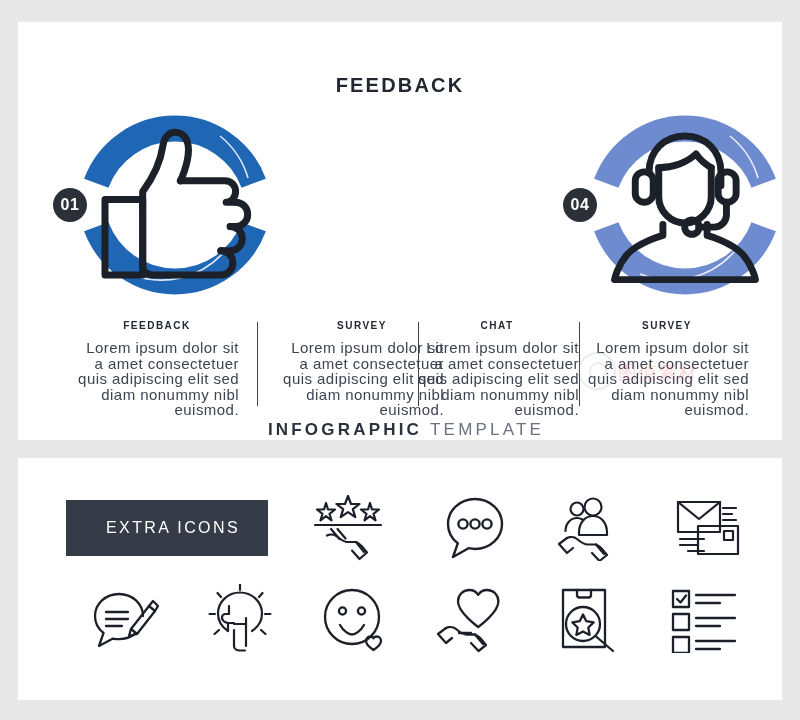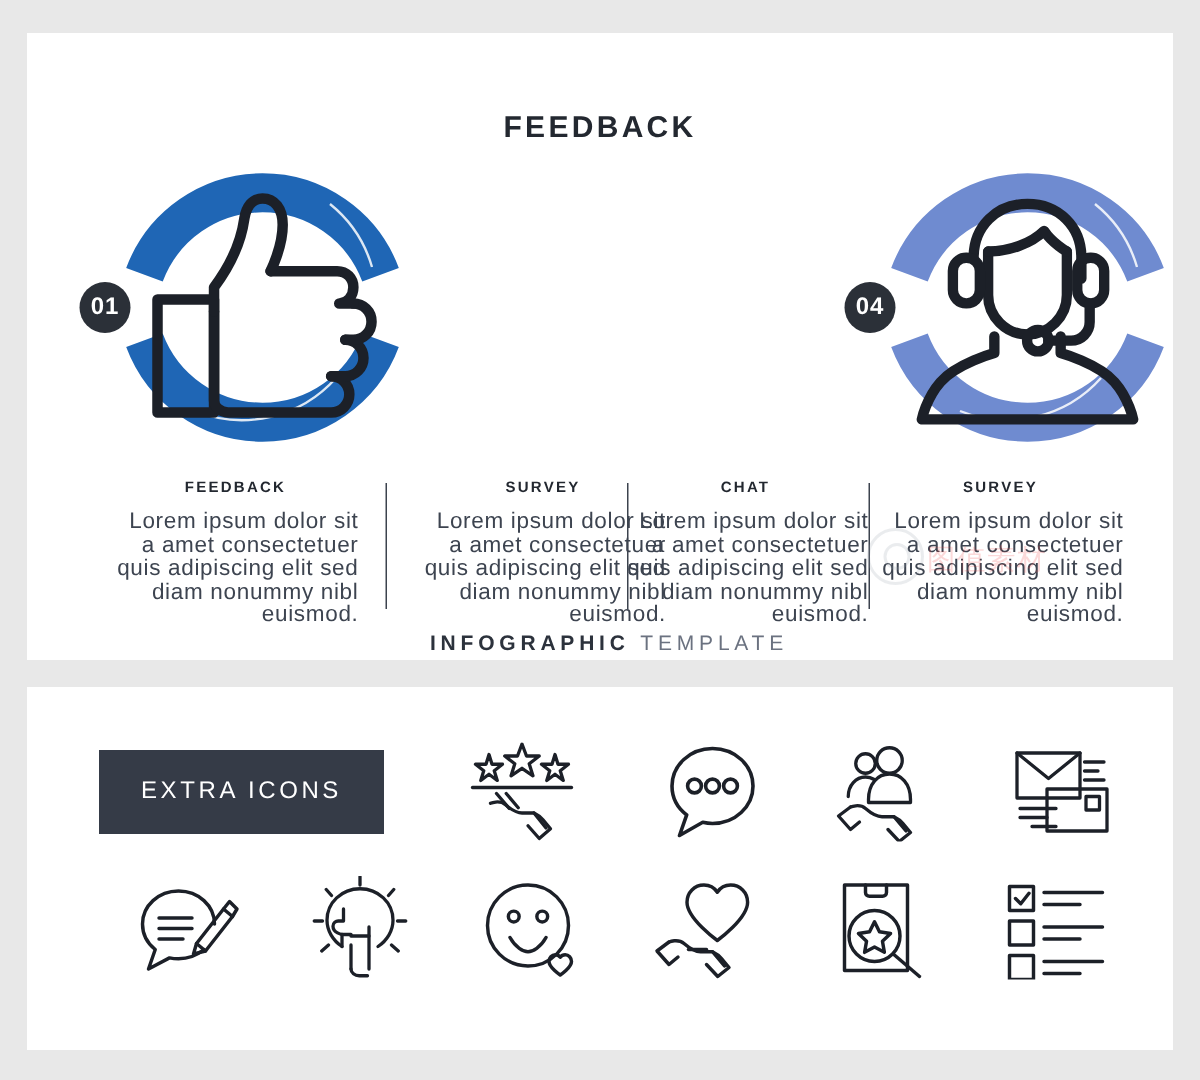--- a/index.html
+++ b/index.html
@@ -48,21 +48,21 @@
   }
   .col .cbody{
     text-align:right;font-size:15px;line-height:15.5px;
     letter-spacing:.45px;color:#3d4450;
   }
   .vdiv{position:absolute;top:2px;width:1px;height:84px;background:#3c434e;}
 
   
   .footer{
     position:absolute;left:0;top:398px;width:776px;text-align:center;
-    font-size:14px;letter-spacing:3.2px;color:#2c323c;
+    font-size:17px;letter-spacing:3.2px;color:#2c323c;
   }
   .footer .b{font-weight:bold;}
   .footer .l{font-weight:normal;color:#6b7280;}
 
   
   .extra-grid{position:absolute;left:0;top:0;width:764px;height:242px;}
   .ebox{
     position:absolute;background:#353b47;
     display:flex;align-items:center;justify-content:center;
   }
@@ -165,21 +165,21 @@
       <span class="b">INFOGRAPHIC</span><span>&nbsp;</span><span class="l">TEMPLATE</span>
     </div>
 
     <div class="wm wm-badge"></div>
     <div class="wm wm-text">图值素材</div>
   </div>
 
   <div class="panel panel-extra">
     <div class="extra-grid">
 
-      <div class="ebox" style="left:48px;top:42px;width:190px;height:56px;">
+      <div class="ebox" style="left:48px;top:42px;width:190px;height:56px;padding-left:12px;">
         <span>EXTRA ICONS</span>
       </div>
 
       <div class="ecell" style="left:272px;top:32px;width:116px;height:76px;">
         <svg width="74" height="66" viewBox="0 0 74 66" fill="none" stroke="#1c2028" stroke-width="2.2" stroke-linejoin="round" stroke-linecap="round">
           <path d="M13 14.5 L15 8 L17 14.5 L24 14.5 L18.5 18.8 L20.5 25.3 L15 21.2 L9.5 25.3 L11.5 18.8 L6 14.5 Z"></path>
           <path d="M34 9 L37 1 L40 9 L48.5 9 L41.8 14.2 L44.3 22.2 L37 17.2 L29.7 22.2 L32.2 14.2 L25.5 9 Z"></path>
           <path d="M57 14.5 L59 8 L61 14.5 L68 14.5 L62.5 18.8 L64.5 25.3 L59 21.2 L53.5 25.3 L55.5 18.8 L50 14.5 Z"></path>
           <path d="M4 30 L70 30"></path>
           <path d="M20 34 L28.5 44 M26.5 34 L34.5 43.5"></path>

